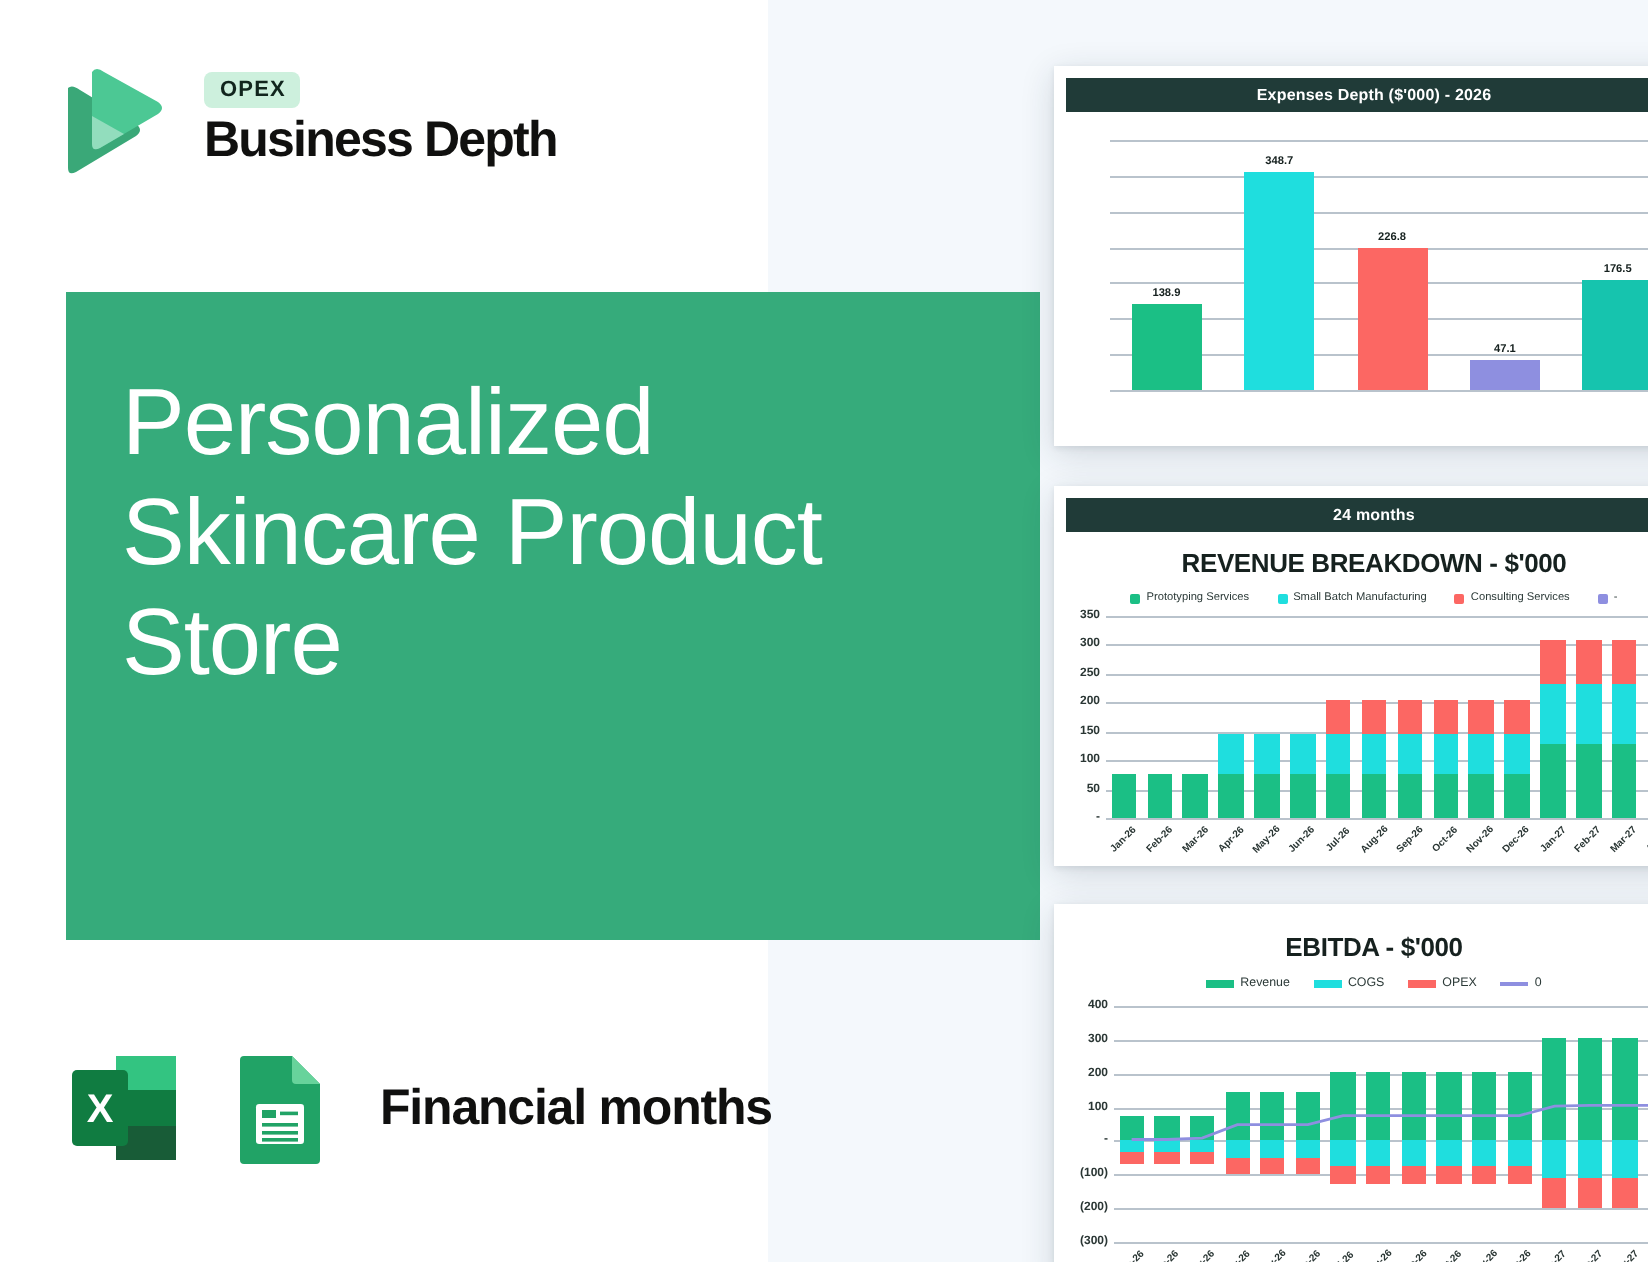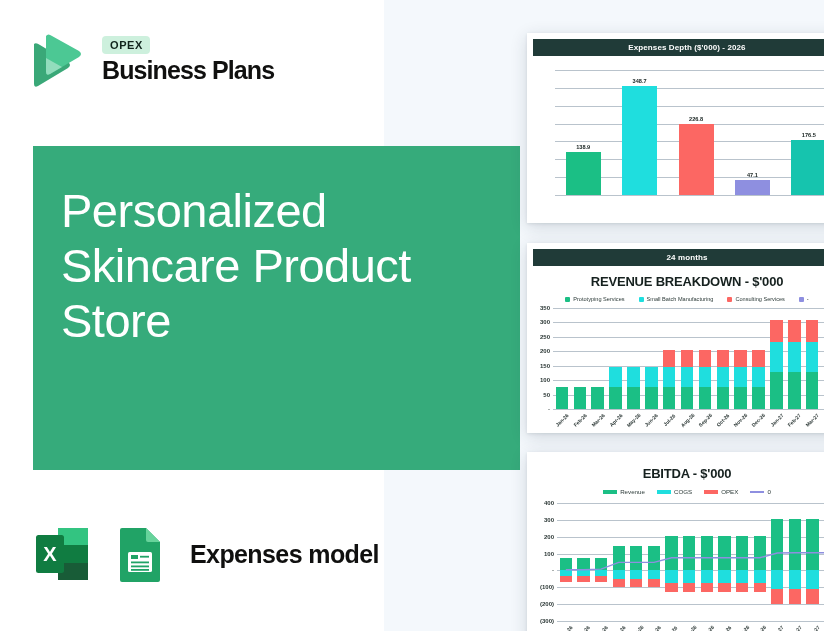--- a/index.html
+++ b/index.html
@@ -100,21 +100,21 @@
 <div id="brand">
   <div id="brand-logo">
     <svg width="64" height="64" viewBox="0 0 64 64">
       <path d="M10 16 L10 56 Q10 60 14 58 L44 40 Q48 37 44 34 L16 17 Q12 14 10 16 Z" fill="#3aa878"></path>
       <path d="M22 8 L22 44 Q22 48 26 46 L55 29 Q59 26 55 23 L28 8 Q24 5 22 8 Z" fill="#4cc894"></path>
       <path d="M22 30 L22 44 Q22 48 26 46 L38 39 Z" fill="#9fe0c4" opacity=".85"></path>
     </svg>
   </div>
   <div id="brand-text">
     <span id="ready-badge">OPEX</span>
-    <span id="brand-name">Business Plans</span>
+    <span id="brand-name">Business Depth</span>
   </div>
 </div>
 
 <div id="hero">
   <div id="hero-title">Personalized Skincare Product Store</div>
 </div>
 
 <div id="footer-row">
   <div class="app-icon">
     <svg width="64" height="64" viewBox="0 0 64 64">
@@ -131,21 +131,21 @@
       <path d="M14 6 h24 l14 14 v38 a2 2 0 0 1 -2 2 H14 a2 2 0 0 1 -2 -2 V8 a2 2 0 0 1 2 -2 z" fill="#21a366"></path>
       <path d="M38 6 l14 14 H40 a2 2 0 0 1 -2 -2 Z" fill="#67d39b"></path>
       <rect x="20" y="30" width="24" height="20" rx="1.6" fill="#ffffff"></rect>
       <rect x="23" y="33" width="7" height="4" fill="#21a366"></rect>
       <rect x="32" y="33.8" width="9" height="1.8" fill="#21a366"></rect>
       <rect x="23" y="39.5" width="18" height="1.8" fill="#21a366"></rect>
       <rect x="23" y="43.5" width="18" height="1.8" fill="#21a366"></rect>
       <rect x="23" y="47" width="18" height="1.8" fill="#21a366"></rect>
     </svg>
   </div>
-  <span id="footer-label">Expenses model</span>
+  <span id="footer-label">Financial months</span>
 </div>
 
 <div class="card" id="card-expenses">
   <div class="card-hdr">Expenses Depth ($'000) - 2026</div>
   <div style="position:relative; margin:14px 10px 0 28px; height:125px;" class="plot">
     <div id="exp-grid">
         <div class="gridline" style="top: 0px;"></div>
         <div class="gridline" style="top: 17.8571px;"></div>
         <div class="gridline" style="top: 35.7143px;"></div>
         <div class="gridline" style="top: 53.5714px;"></div>

